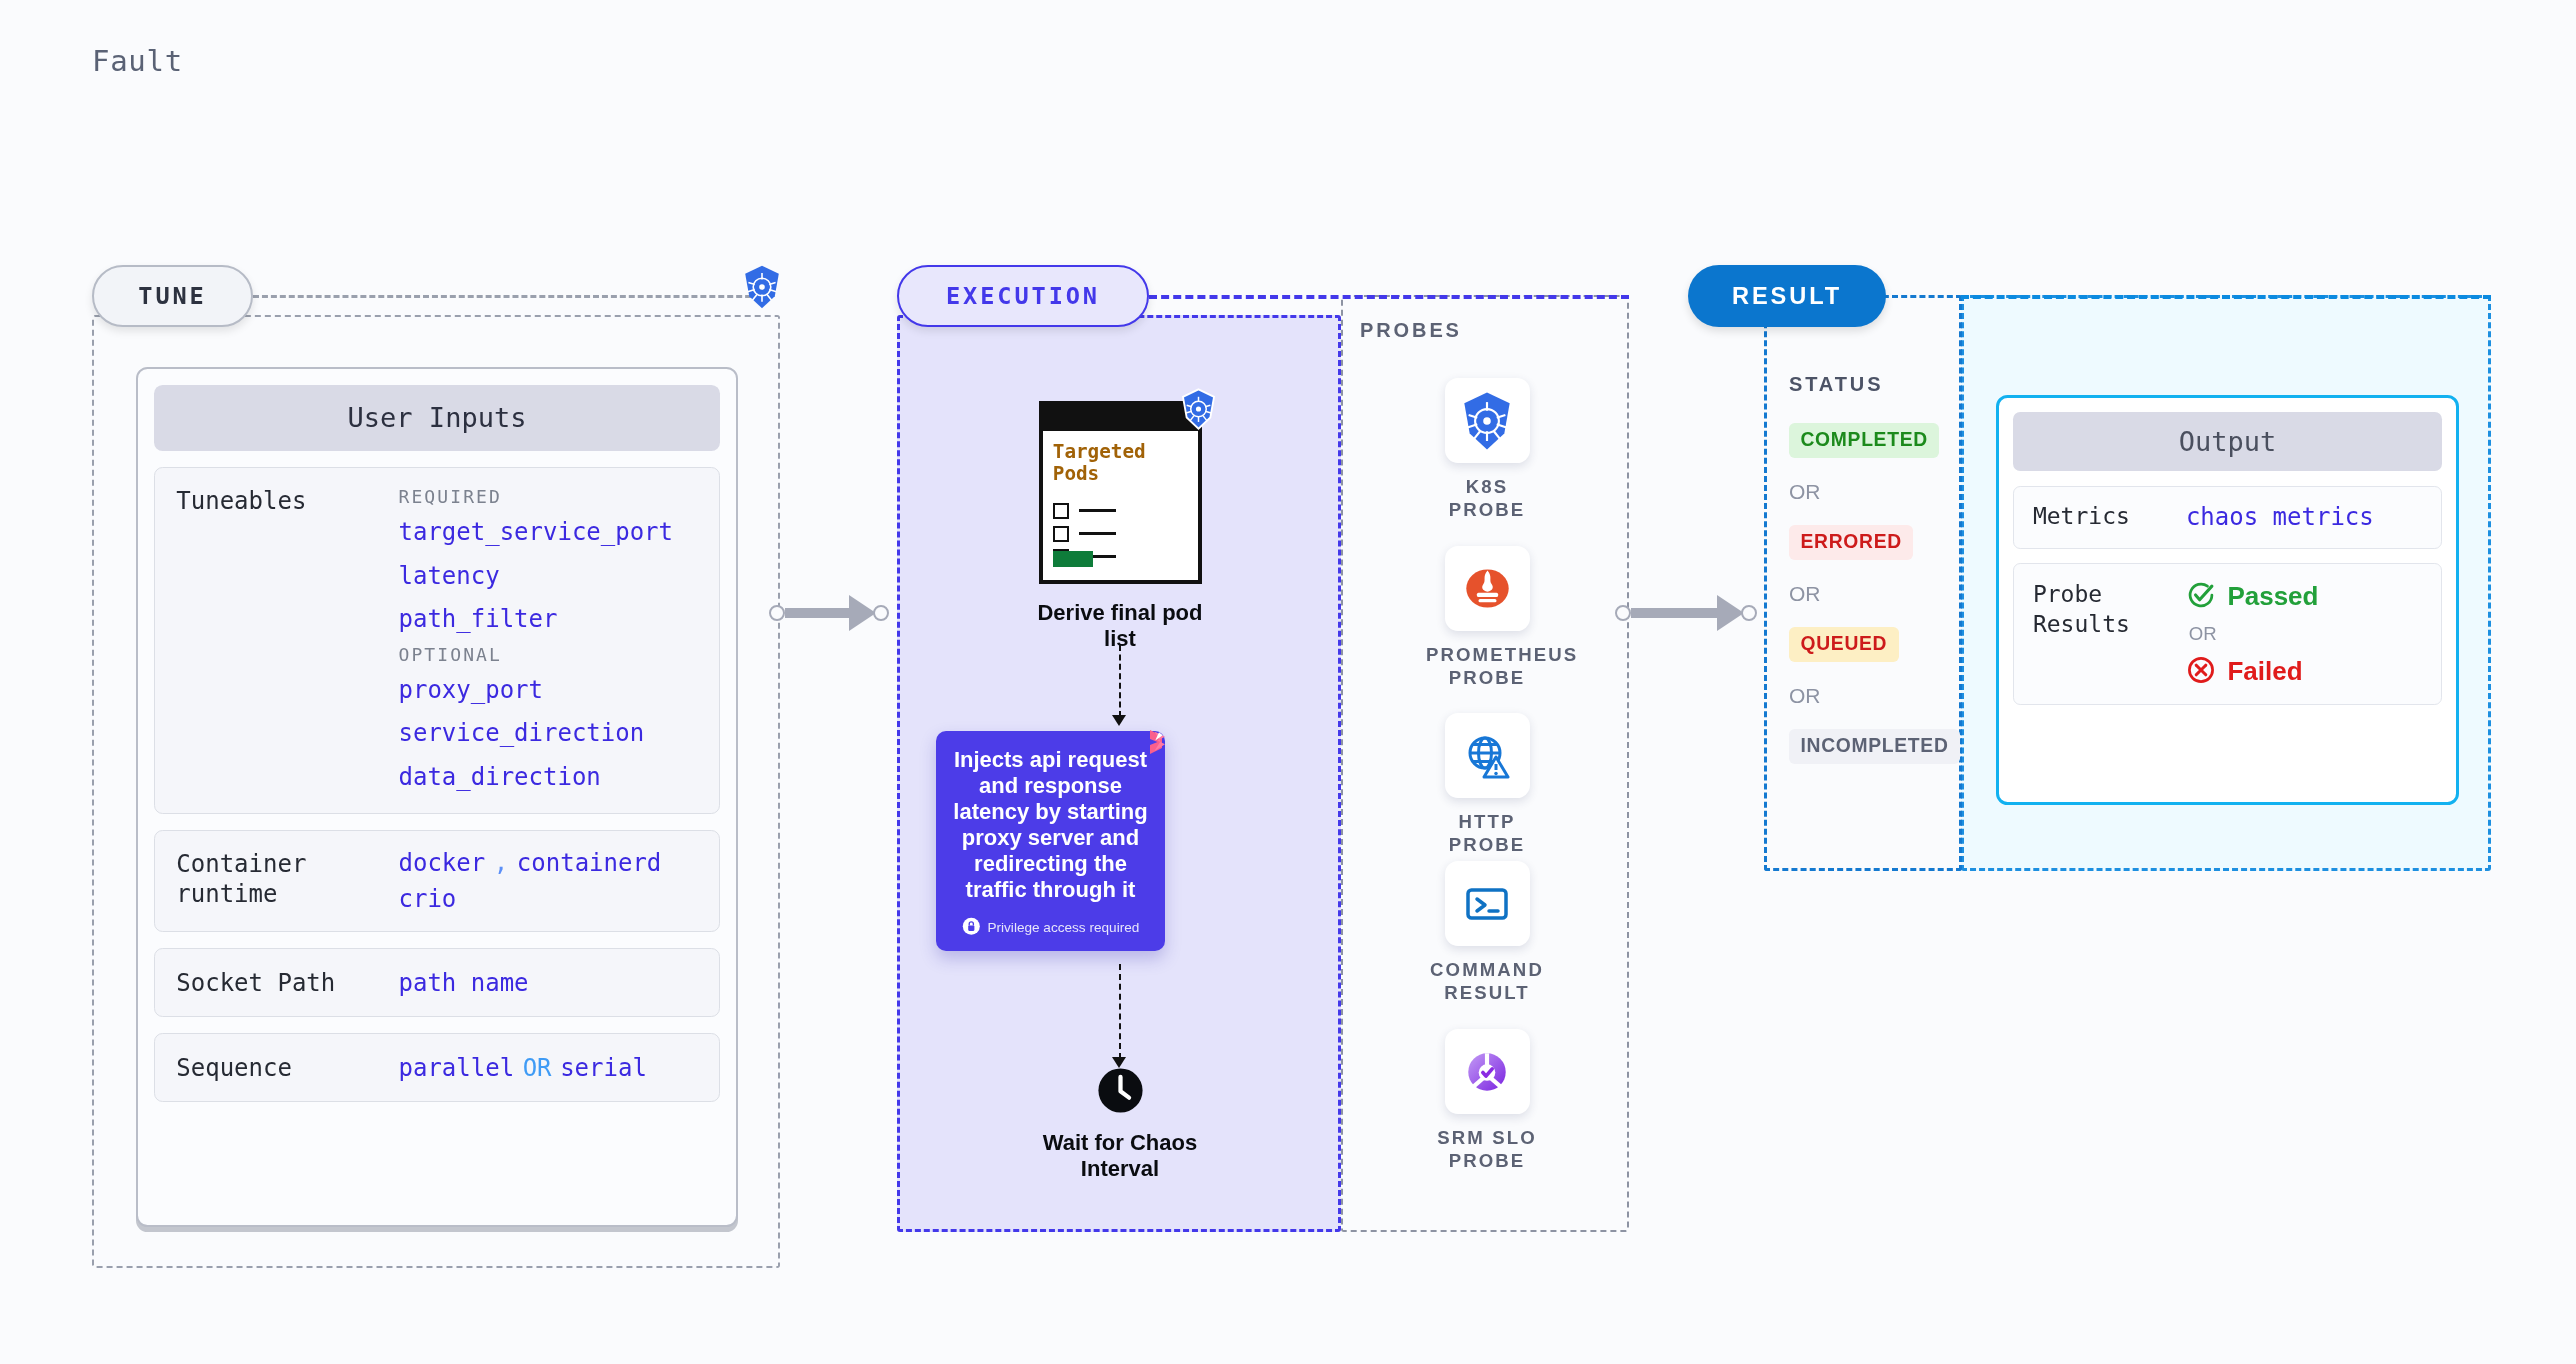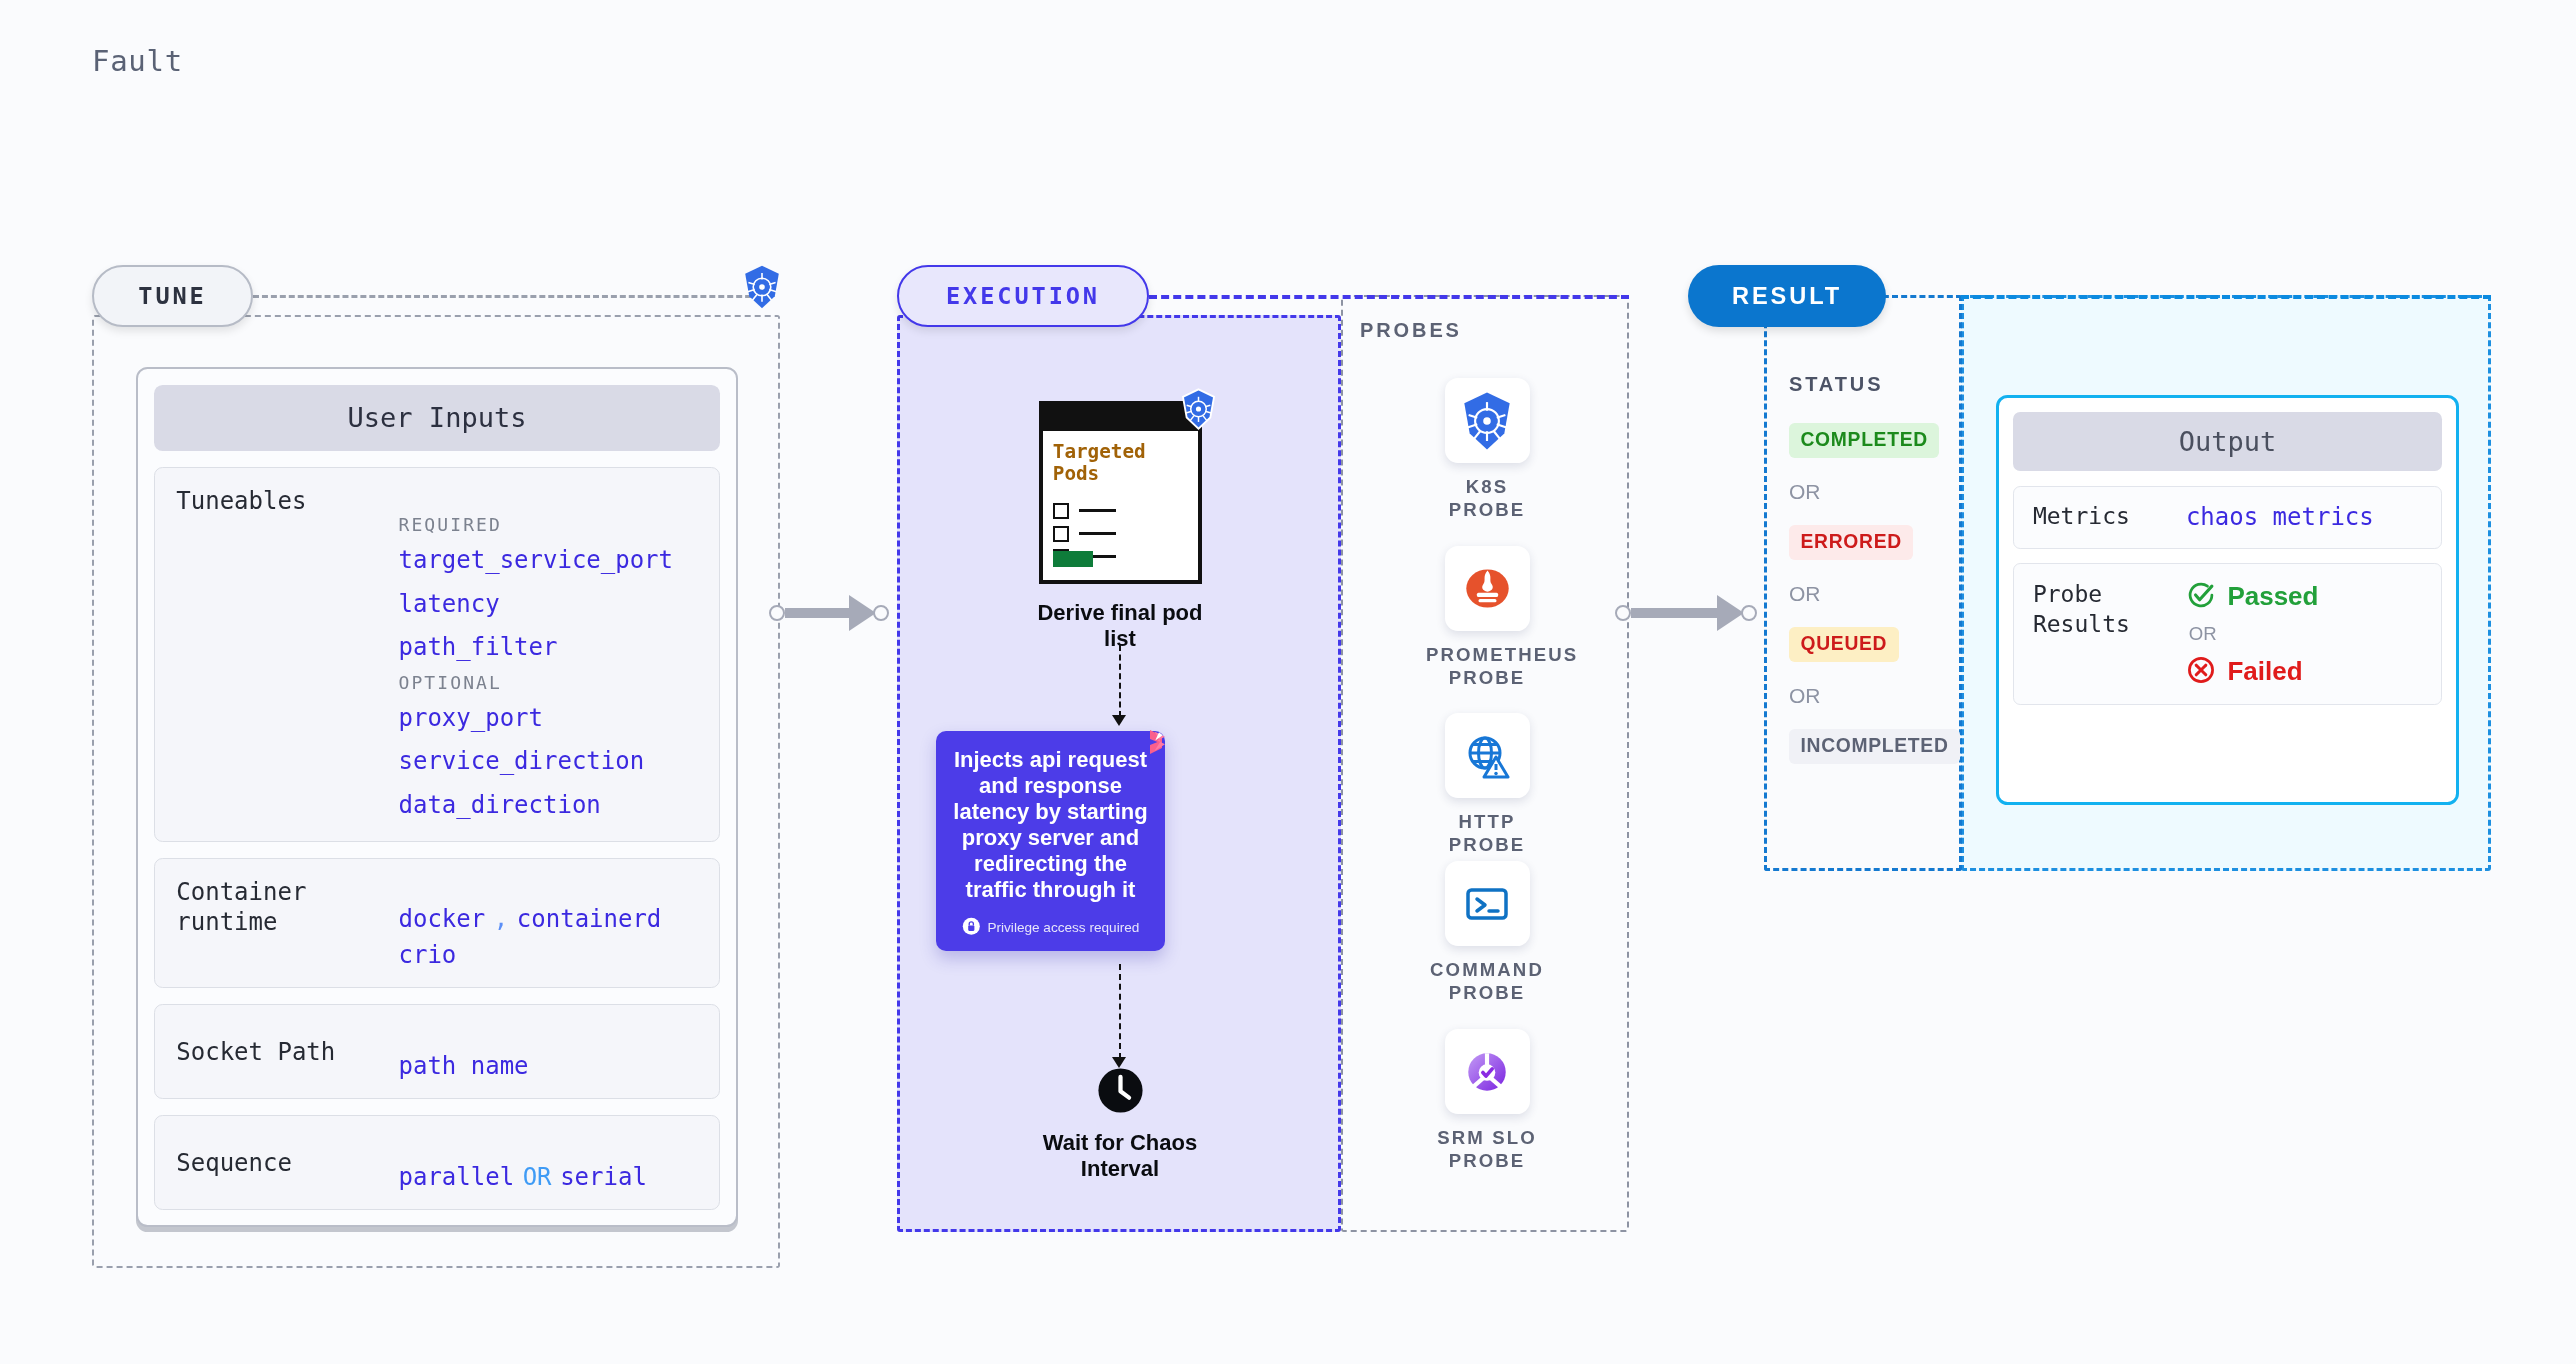--- a/index.html
+++ b/index.html
@@ -52,21 +52,21 @@
     background:#d9dae6; border-radius:8.6px; height:66px;
     display:flex; align-items:center; justify-content:center;
     font-size:27px; color:#2c3040;
   }
   .sub-card{
     margin-top:15.8px; background:#f5f6fa; border:1.4px solid #dcdfe6;
     border-radius:8.6px; padding:18.6px 21.5px;
     display:flex; gap:7.2px;
   }
   .sc-label{ font-size:24px; color:#262a33; width:215px; flex:none; line-height:1.25; }
-  .sc-body{ flex:1; display:flex; flex-direction:column; gap:7.2px;margin-top:28px; }
+  .sc-body{ flex:1; display:flex; flex-direction:column; gap:7.2px; }
   .req-opt{ font-size:18px; letter-spacing:2.1px; color:#7c828f; }
   .tunable{ font-size:24px; color:#3b29e0; line-height:1.5; }
   .val{ font-size:24px; color:#3b29e0; }
   .sep{ color:#5b8ff7; }
   .or-word{ color:#3f9bf5; }
 
   
   #exec-box{ left:897px; top:315px; width:444px; height:917px;
              border:3.6px dashed #4338ea; background:#e4e3fb; }
   #exec-pill{ left:897px; top:265px; width:252px; height:62px;
@@ -302,21 +302,21 @@
 </div>
 
 <div class="probe" style="top:861px;">
   <div class="tile">
     <svg width="50" height="50" viewBox="0 0 100 100">
       <rect x="12" y="22" width="76" height="56" rx="7" fill="none" stroke="#0f72c4" stroke-width="7"></rect>
       <polyline points="30,40 46,52 30,64" fill="none" stroke="#0f72c4" stroke-width="7" stroke-linecap="round" stroke-linejoin="round"></polyline>
       <line x1="54" y1="64" x2="72" y2="64" stroke="#0f72c4" stroke-width="7" stroke-linecap="round"></line>
     </svg>
   </div>
-  <div class="plabel">COMMAND PROBE</div>
+  <div class="plabel">COMMAND RESULT</div>
 </div>
 
 <div class="probe" style="top:1029px;">
   <div class="tile">
     <svg width="52" height="52" viewBox="0 0 100 100">
       <defs>
         <linearGradient id="slograd" x1="0" y1="0" x2="1" y2="1">
           <stop offset="0%" stop-color="#c39bf5"></stop>
             <stop offset="100%" stop-color="#7a22e0"></stop>
         </linearGradient>

